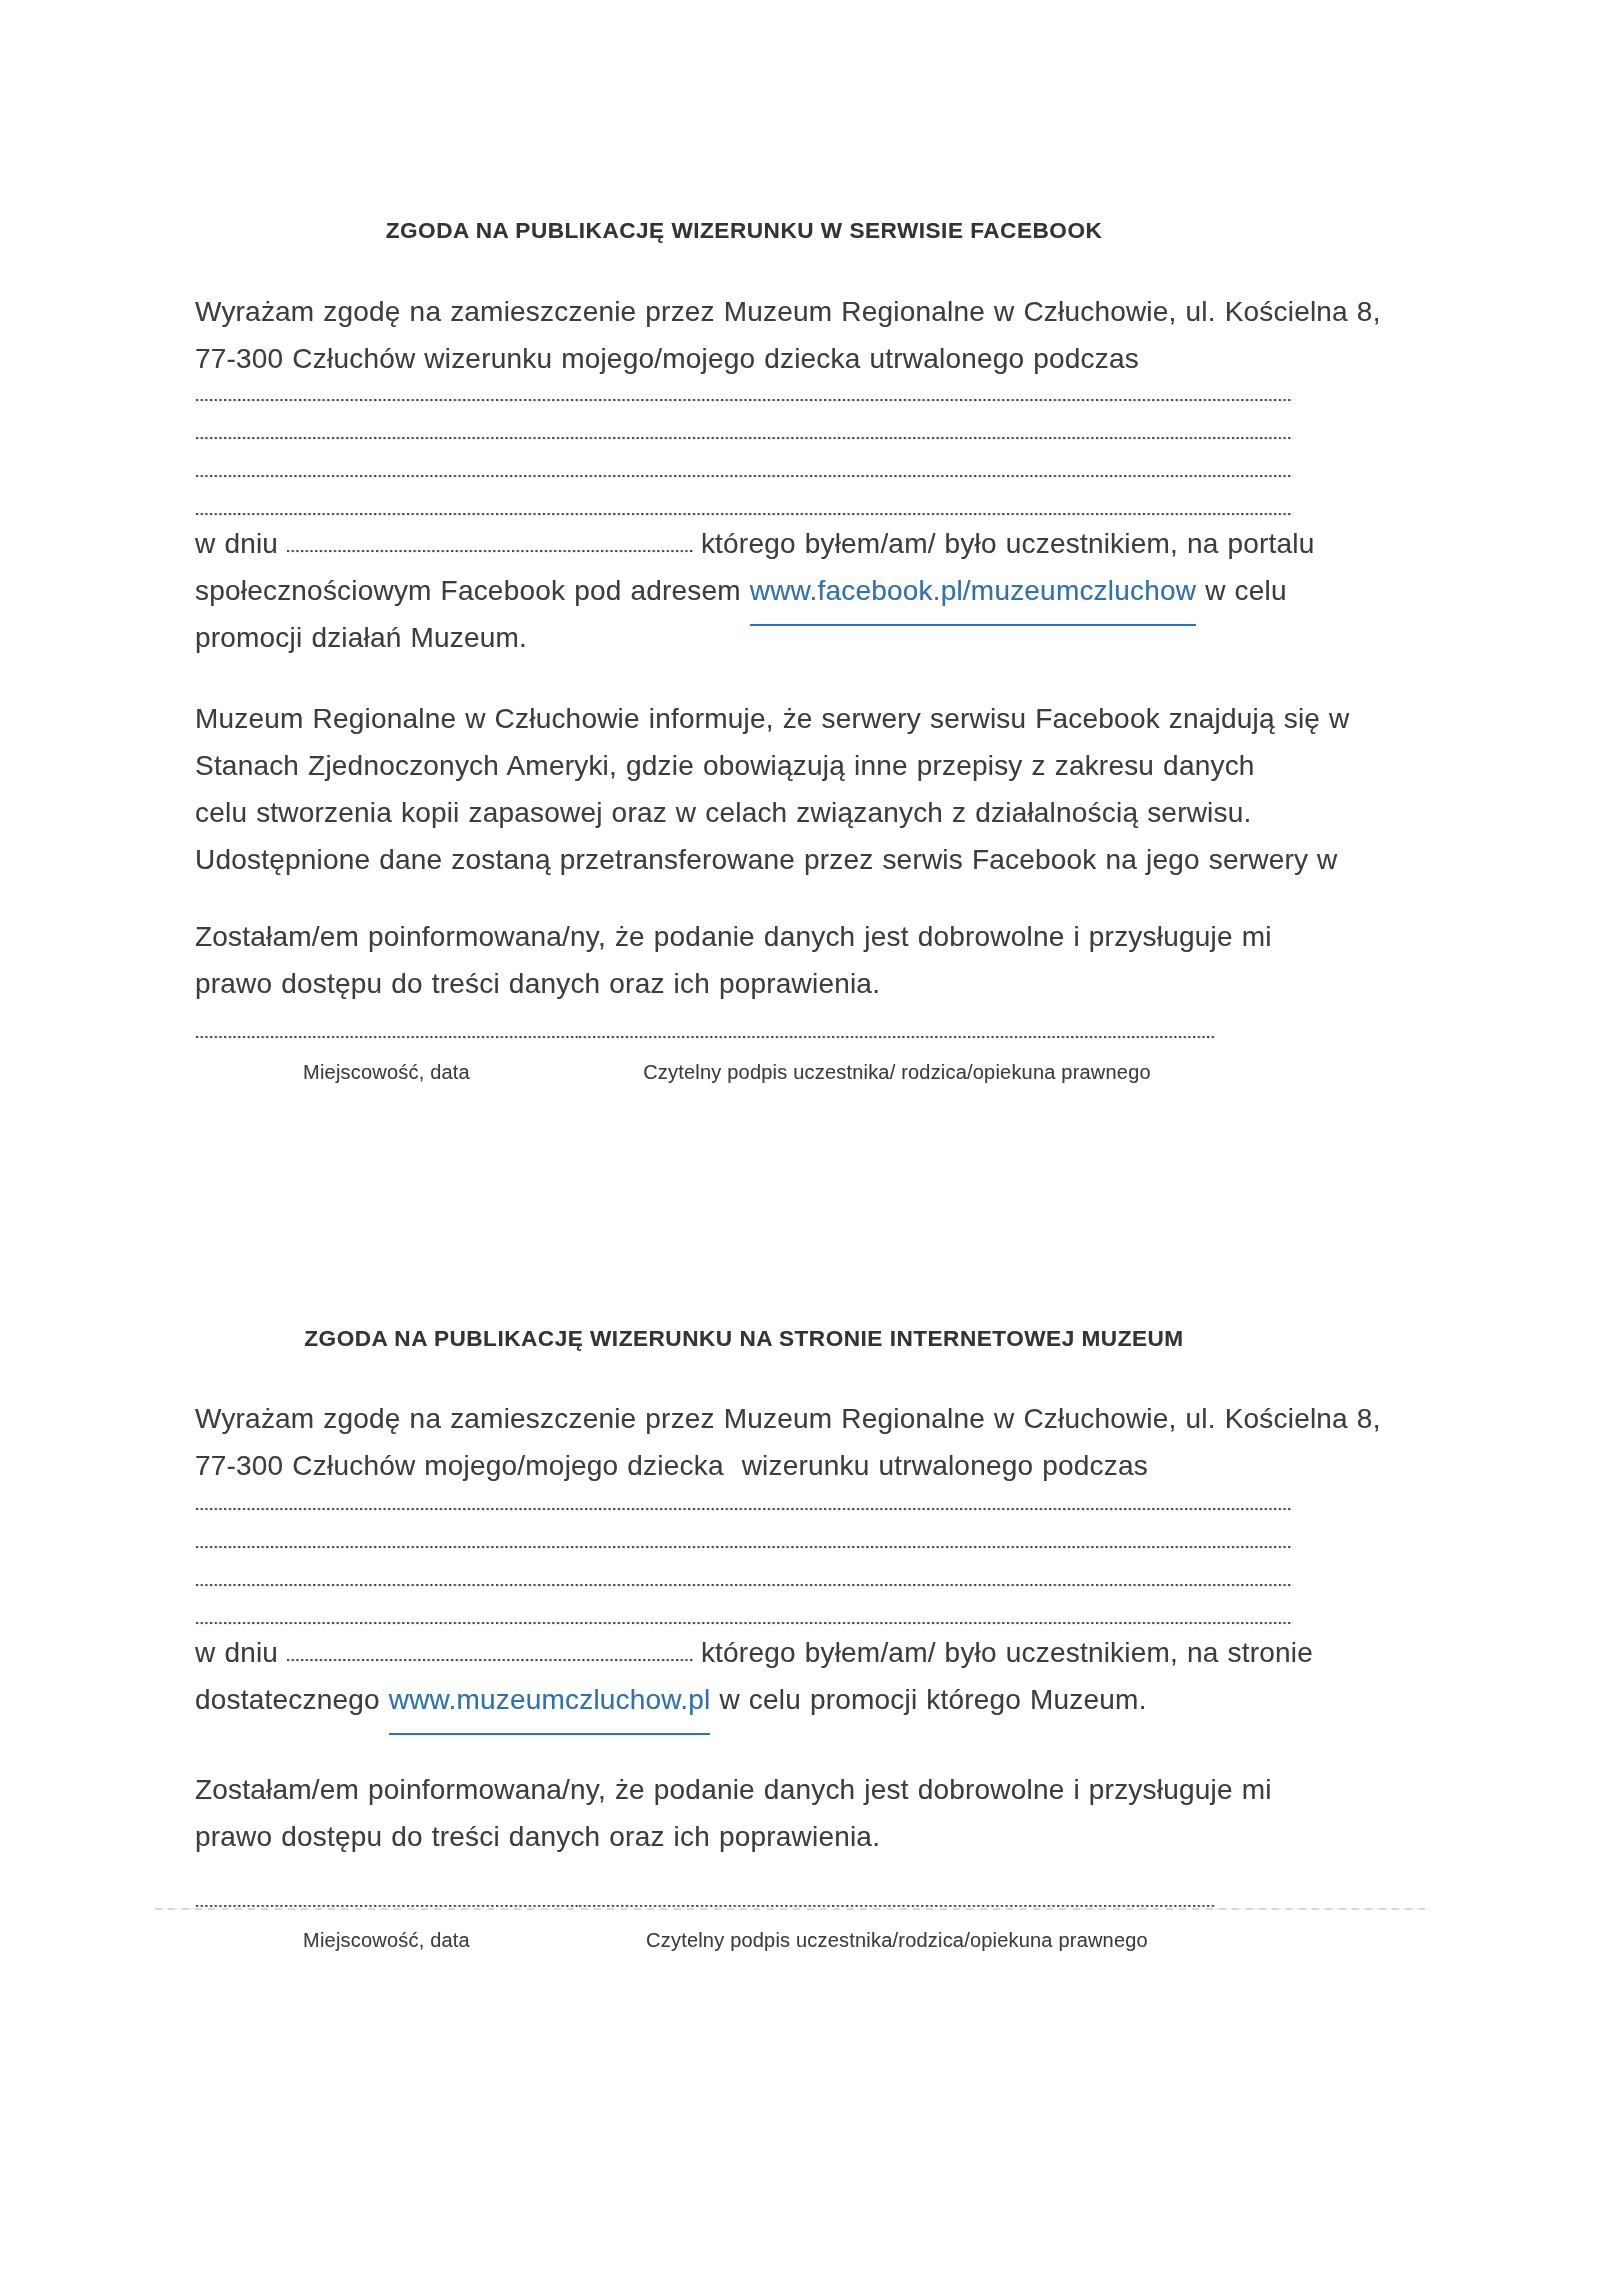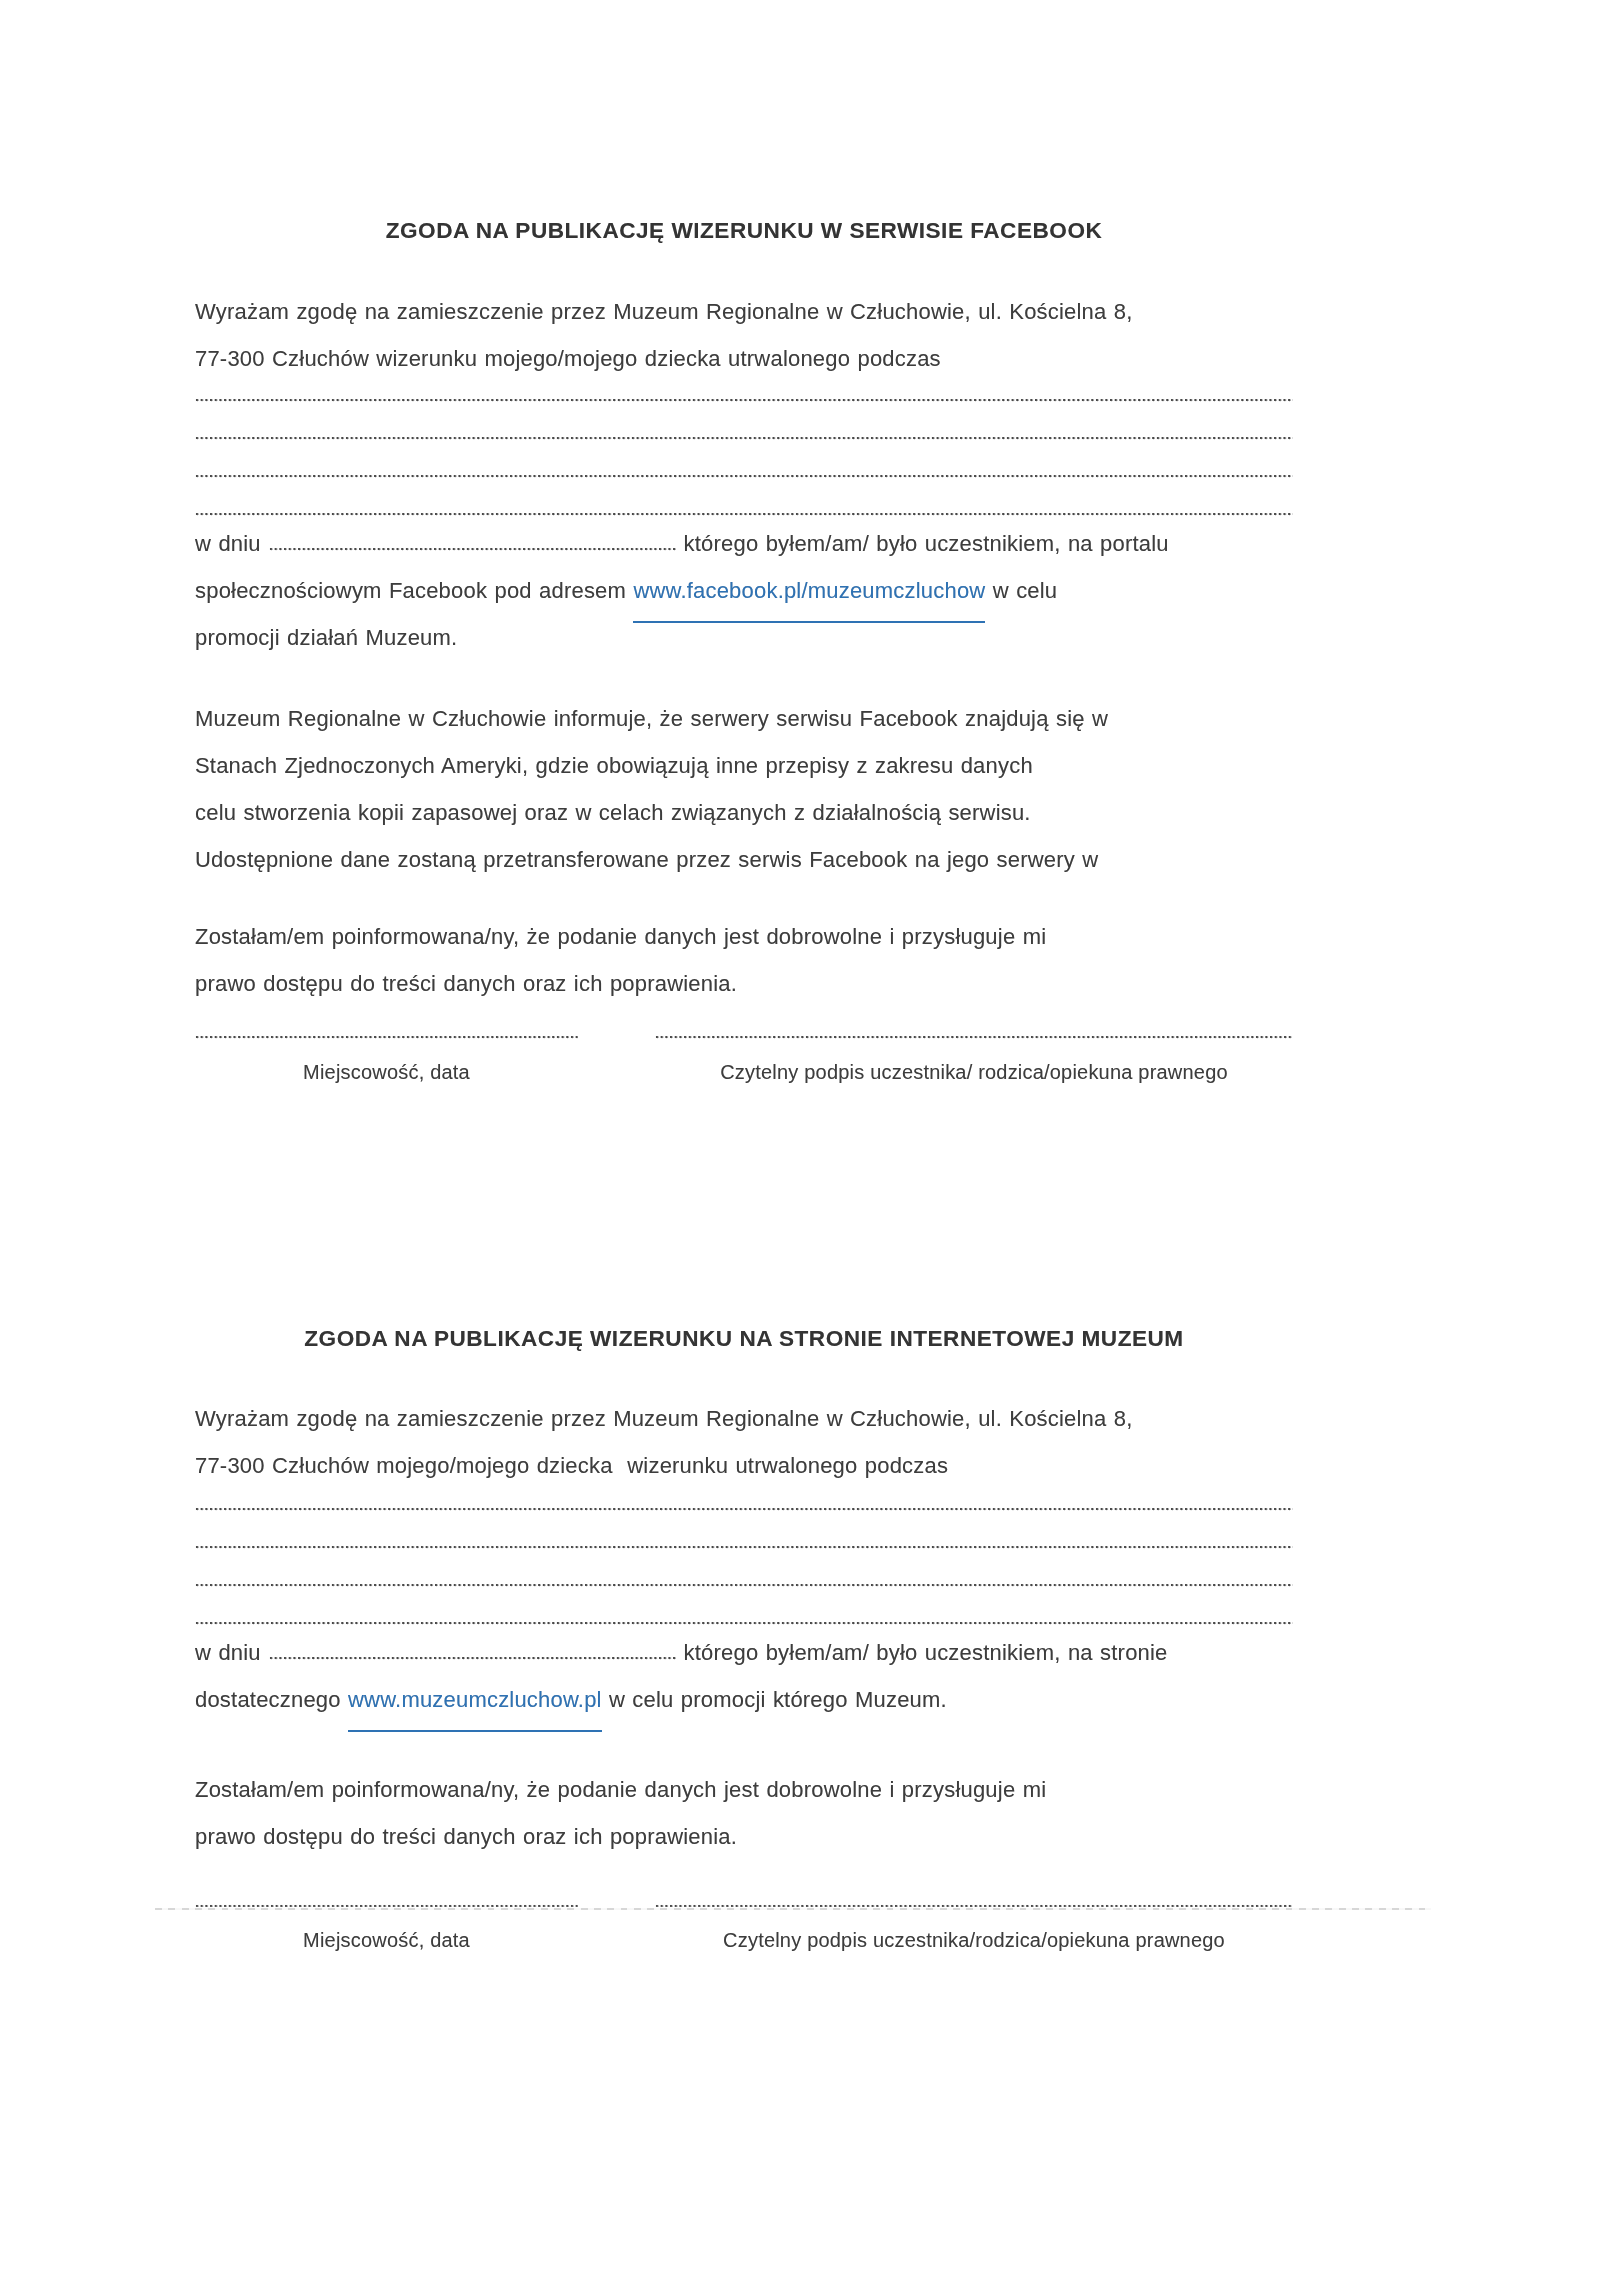--- a/index.html
+++ b/index.html
@@ -25,21 +25,21 @@
     font-size: 22.6px;
     line-height: 29.4px;
     font-weight: bold;
     color: #343434;
     letter-spacing: 0.5px;
     white-space: pre;
     text-shadow: 0 0 0.5px rgba(52,52,52,0.35);
   }
   .para { margin: 0; }
   .line {
-    font-size: 22px;
+    font-size: 28px;
     line-height: 47px;
     letter-spacing: 0.2px;
     word-spacing: 1px;
     white-space: pre;
     text-shadow: 0 0 0.5px rgba(61,61,61,0.30);
   }
   .p-intro   { margin-top: 43px; }
   .fills     { margin-top: 15.7px; }
   .fills-2   { margin-top: 17.7px; }
   .dotline {
@@ -62,21 +62,20 @@
     background-repeat: repeat-x;
   }
   .p-info    { margin-top: 34px; }
   .p-consent { margin-top: 30px; }
   .p-intro-2   { margin-top: 42px; }
   .p-consent-2 { margin-top: 43px; }
   .title-2     { margin-top: 239px; }
   .sig-row {
     margin-top: 28.5px;
     display: flex;
-    justify-content: space-between;
   }
   .sig-row-2 { margin-top: 44px; }
   .sig-col { display: flex; flex-direction: column; }
   .sig-col-left  { width: 383px; }
   .sig-col-right { width: 638px; }
   .sig-dotline {
     height: 3.9px;
     background-image: radial-gradient(circle at 2px 2px, #484848 1.2px, rgba(0,0,0,0) 1.5px);
     background-size: 4.7px 3.9px;
     background-repeat: repeat-x;

